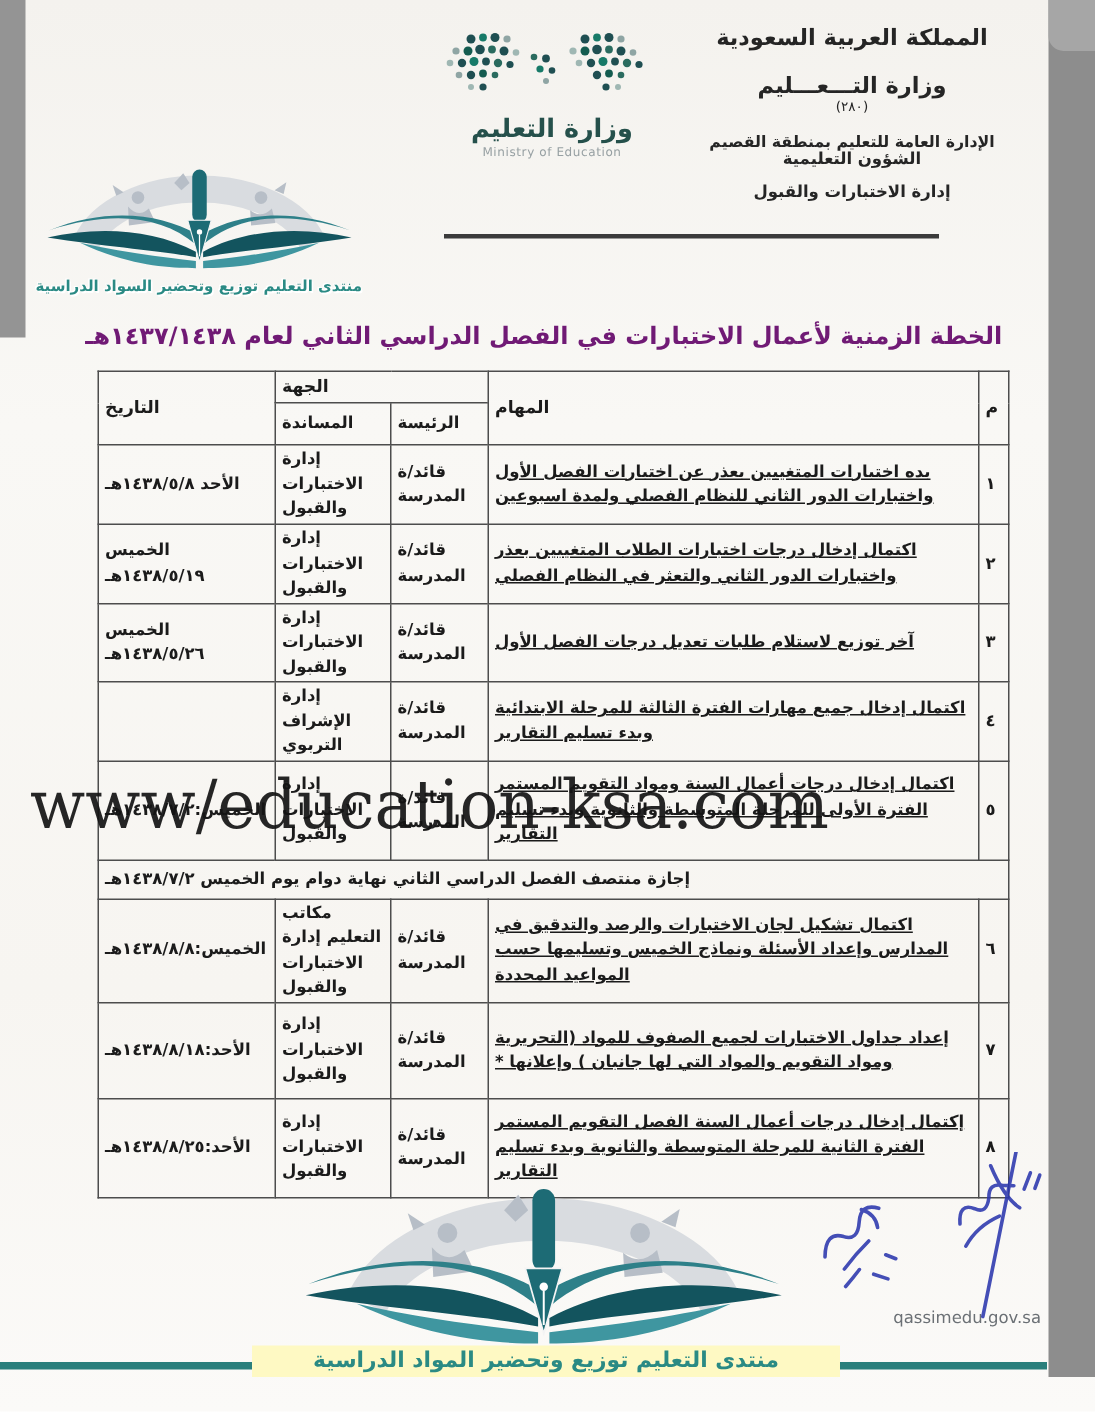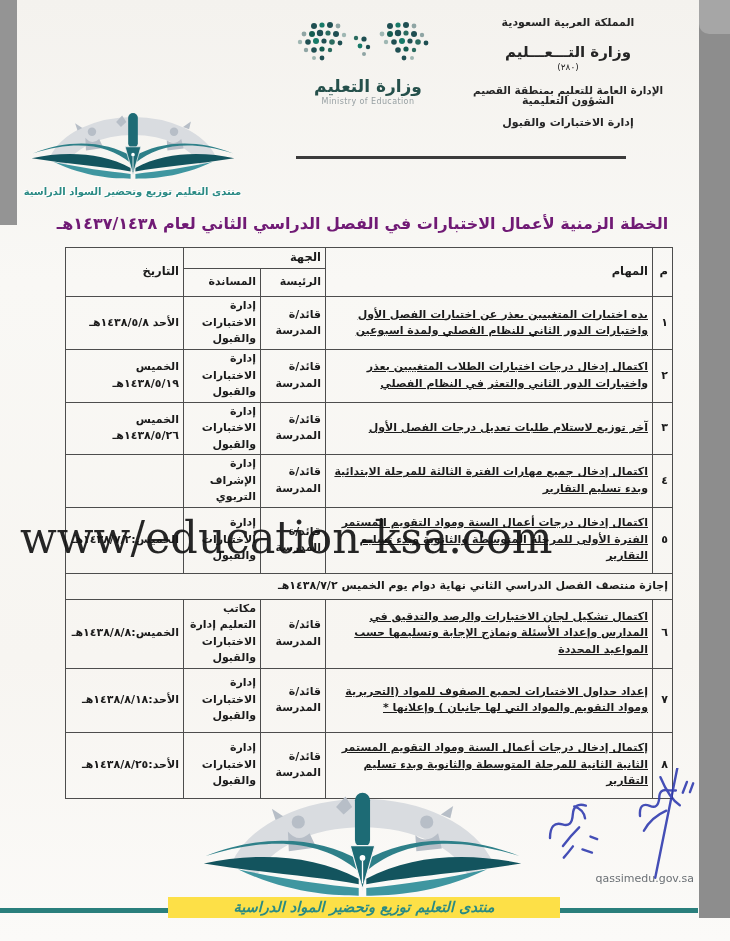--- a/index.html
+++ b/index.html
@@ -13,21 +13,21 @@
   .strip-right-top{position:absolute;right:0;top:0;width:31px;height:34px;background:#a6a6a6;border-bottom-left-radius:10px;}
   .strip-left{position:absolute;left:0;top:0;width:17px;height:225px;background:#949494;}
 
   
   .moe-logo{position:absolute;left:286px;top:18px;width:164px;text-align:center;}
   .moe-logo-ar{font-size:17px;font-weight:bold;color:#25504b;letter-spacing:.5px;}
   .moe-logo-en{font-size:8px;color:#97a0a3;margin-top:1px;letter-spacing:.4px;}
 
   
   .gov-block{position:absolute;left:442px;top:16px;width:252px;text-align:center;color:#252525;direction:rtl;}
-  .gov-l1{font-size:11px;font-weight:bold;}
+  .gov-l1{font-size:15px;font-weight:bold;}
   .gov-l2{font-size:15px;font-weight:bold;margin-top:14px;}
   .gov-l3{font-size:9px;margin-top:1px;}
   .gov-l4{font-size:10.5px;font-weight:bold;margin-top:12px;}
   .gov-l5{font-size:11px;font-weight:bold;margin-top:-2px;}
   .gov-l6{font-size:11px;font-weight:bold;margin-top:9px;}
 
   .header-rule{position:absolute;left:296px;top:156px;width:330px;height:3px;background:#3b3b3b;}
 
   
   .forum-logo-top{position:absolute;left:20px;top:110px;width:225px;text-align:center;}
@@ -38,21 +38,21 @@
 
   .doc-title{
     position:absolute;left:50px;top:214px;width:625px;text-align:center;direction:rtl;
     font-size:16px;font-weight:bold;color:#701a75;
   }
 
   
   .plan-table-wrap{position:absolute;left:65px;top:247px;}
   table.plan{border-collapse:collapse;table-layout:fixed;width:607px;direction:rtl;background:transparent;}
   table.plan th,table.plan td{
-    border:1.2px solid #4d4d4d;font-weight:bold;text-align:right;vertical-align:middle;
+    border:1.2px solid #4d4d4d;font-weight:bold;text-align:left;vertical-align:middle;
     padding:1px 4px;color:#1b1b1b;font-size:11px;line-height:1.5;
   }
   tr.h1 th{height:18px;font-size:11.5px;}
   tr.h2 th{height:25px;}
   td.task{padding:1px 8px;text-decoration:underline;}
   .r1{height:53px}.r2{height:50px}.r3{height:32px}.r4{height:45px}.r5{height:66px}
   .rbreak{height:26px}.r6{height:68px}.r7{height:64px}.r8{height:66px}
   td.break-cell{font-size:10.5px;color:#222;}
 
   
@@ -60,21 +60,21 @@
     position:absolute;left:20px;top:512px;width:600px;z-index:30;
     font-family:"DejaVu Serif", serif;font-size:43px;color:#141414;opacity:.92;
     letter-spacing:0px;white-space:nowrap;transform:scaleY(1.05);
   }
 
   
   .forum-logo-bottom{position:absolute;left:190px;top:788px;width:345px;text-align:center;z-index:5;}
   .footer-line{position:absolute;left:0;top:908px;width:698px;height:5px;background:#2a7f7c;z-index:4;}
   .footer-caption{
     position:absolute;left:168px;top:897px;width:392px;z-index:6;text-align:center;direction:rtl;
-    background:#fde047;font-size:14.5px;font-weight:bold;color:#2a8a84;padding:2px 0 3px 0;font-style:italic;
+    background:#fef9c3;font-size:14.5px;font-weight:bold;color:#2a8a84;padding:2px 0 3px 0;
   }
   .site-link{position:absolute;left:588px;top:872px;width:106px;text-align:right;font-size:11px;color:#6b7075;z-index:6;}
   .handwriting{position:absolute;left:528px;top:768px;z-index:7;}
 </style>
 </head>
 <body>
 
 <svg width="0" height="0" style="position:absolute" aria-hidden="true">
   <defs>
     <g id="edu-logo">
@@ -242,35 +242,35 @@
         <td class="task">اكتمال إدخال درجات أعمال السنة ومواد التقويم المستمر الفترة الأولى للمرحلة المتوسطة والثانوية وبدء تسليم التقارير</td>
         <td>قائد/ة المدرسة</td>
         <td>إدارة الاختبارات والقبول</td>
         <td>الخميس:١٤٣٨/٧/٢هـ</td>
       </tr>
       <tr class="rbreak">
         <td colspan="5" class="break-cell">إجازة منتصف الفصل الدراسي الثاني نهاية دوام يوم الخميس ١٤٣٨/٧/٢هـ</td>
       </tr>
       <tr class="r6">
         <td>٦</td>
-        <td class="task">اكتمال تشكيل لجان الاختبارات والرصد والتدقيق في المدارس وإعداد الأسئلة ونماذج الإجابة وتسليمها حسب المواعيد المحددة</td>
+        <td class="task">اكتمال تشكيل لجان الاختبارات والرصد والتدقيق في المدارس وإعداد الأسئلة ونماذج الخميس وتسليمها حسب المواعيد المحددة</td>
         <td>قائد/ة المدرسة</td>
         <td>مكاتب التعليم إدارة الاختبارات والقبول</td>
         <td>الخميس:١٤٣٨/٨/٨هـ</td>
       </tr>
       <tr class="r7">
         <td>٧</td>
         <td class="task">إعداد جداول الاختبارات لجميع الصفوف للمواد (التحريرية ومواد التقويم والمواد التي لها جانبان ) وإعلانها *</td>
         <td>قائد/ة المدرسة</td>
         <td>إدارة الاختبارات والقبول</td>
         <td>الأحد:١٤٣٨/٨/١٨هـ</td>
       </tr>
       <tr class="r8">
         <td>٨</td>
-        <td class="task">إكتمال إدخال درجات أعمال السنة ومواد التقويم المستمر الثانية الثانية للمرحلة المتوسطة والثانوية وبدء تسليم التقارير</td>
+        <td class="task">إكتمال إدخال درجات أعمال السنة الفصل التقويم المستمر الفترة الثانية للمرحلة المتوسطة والثانوية وبدء تسليم التقارير</td>
         <td>قائد/ة المدرسة</td>
         <td>إدارة الاختبارات والقبول</td>
         <td>الأحد:١٤٣٨/٨/٢٥هـ</td>
       </tr>
     </tbody>
   </table>
 </div>
 
 <div class="watermark-center">www/education-ksa.com</div>
 

